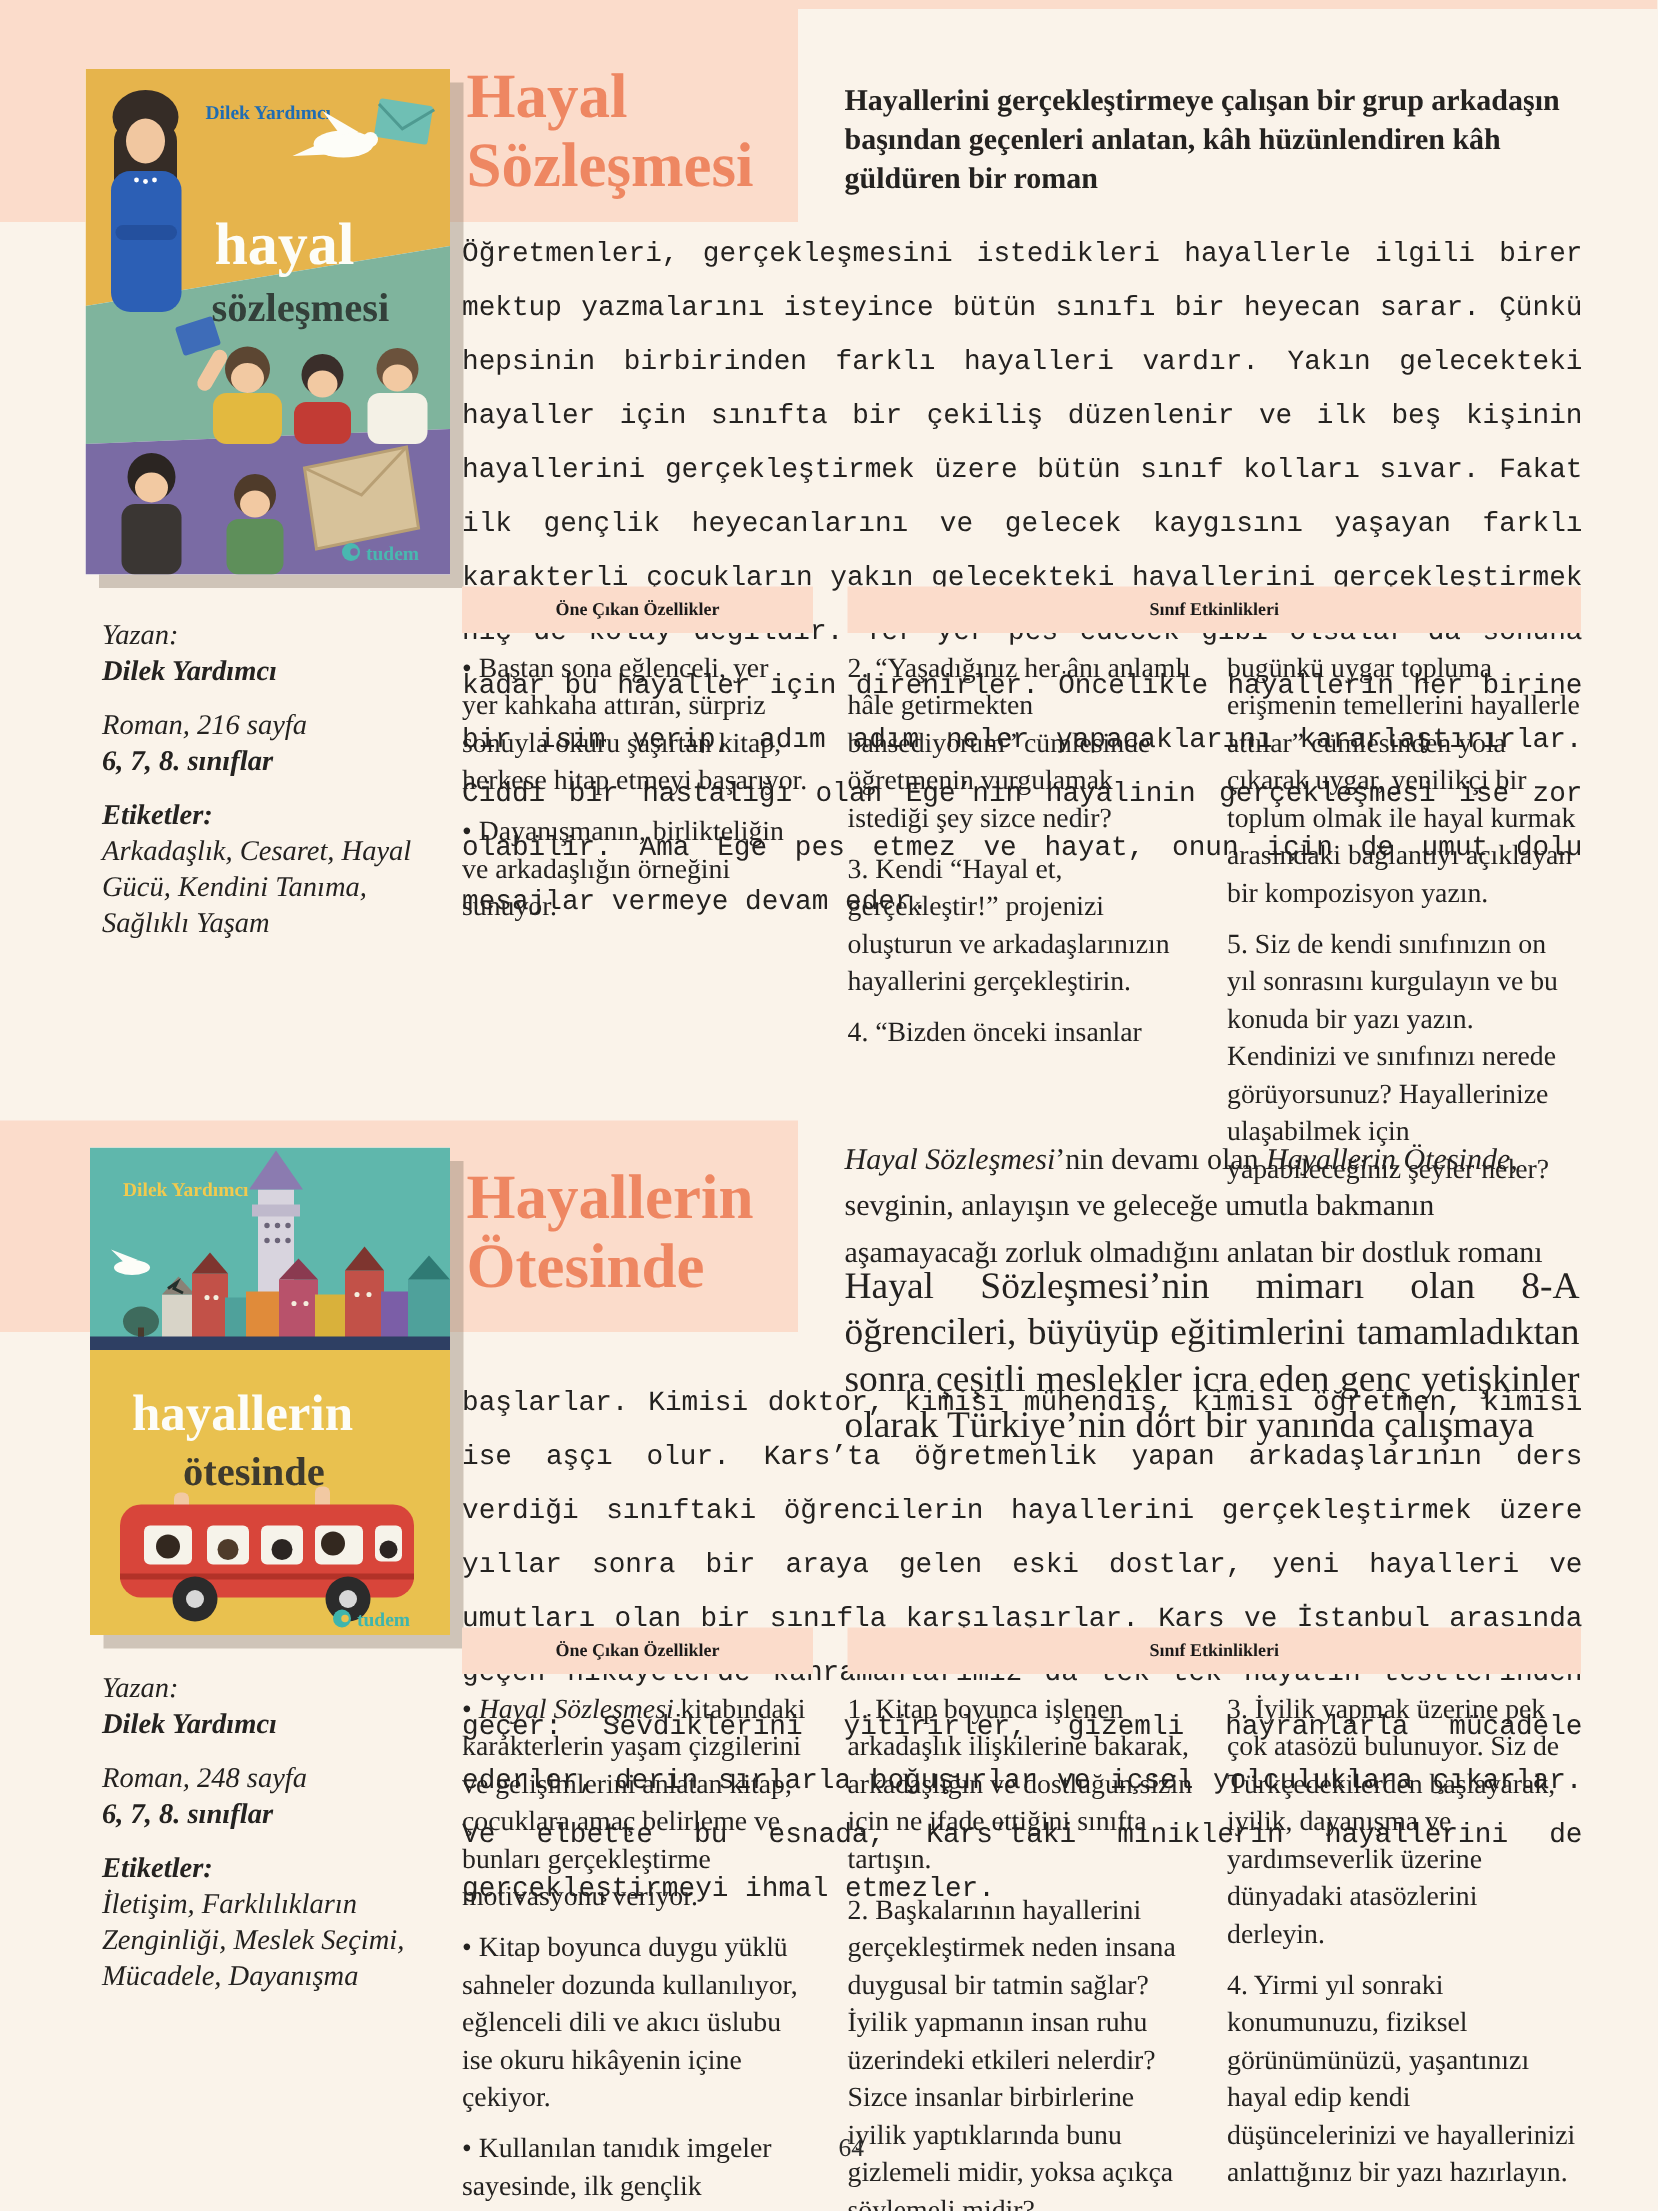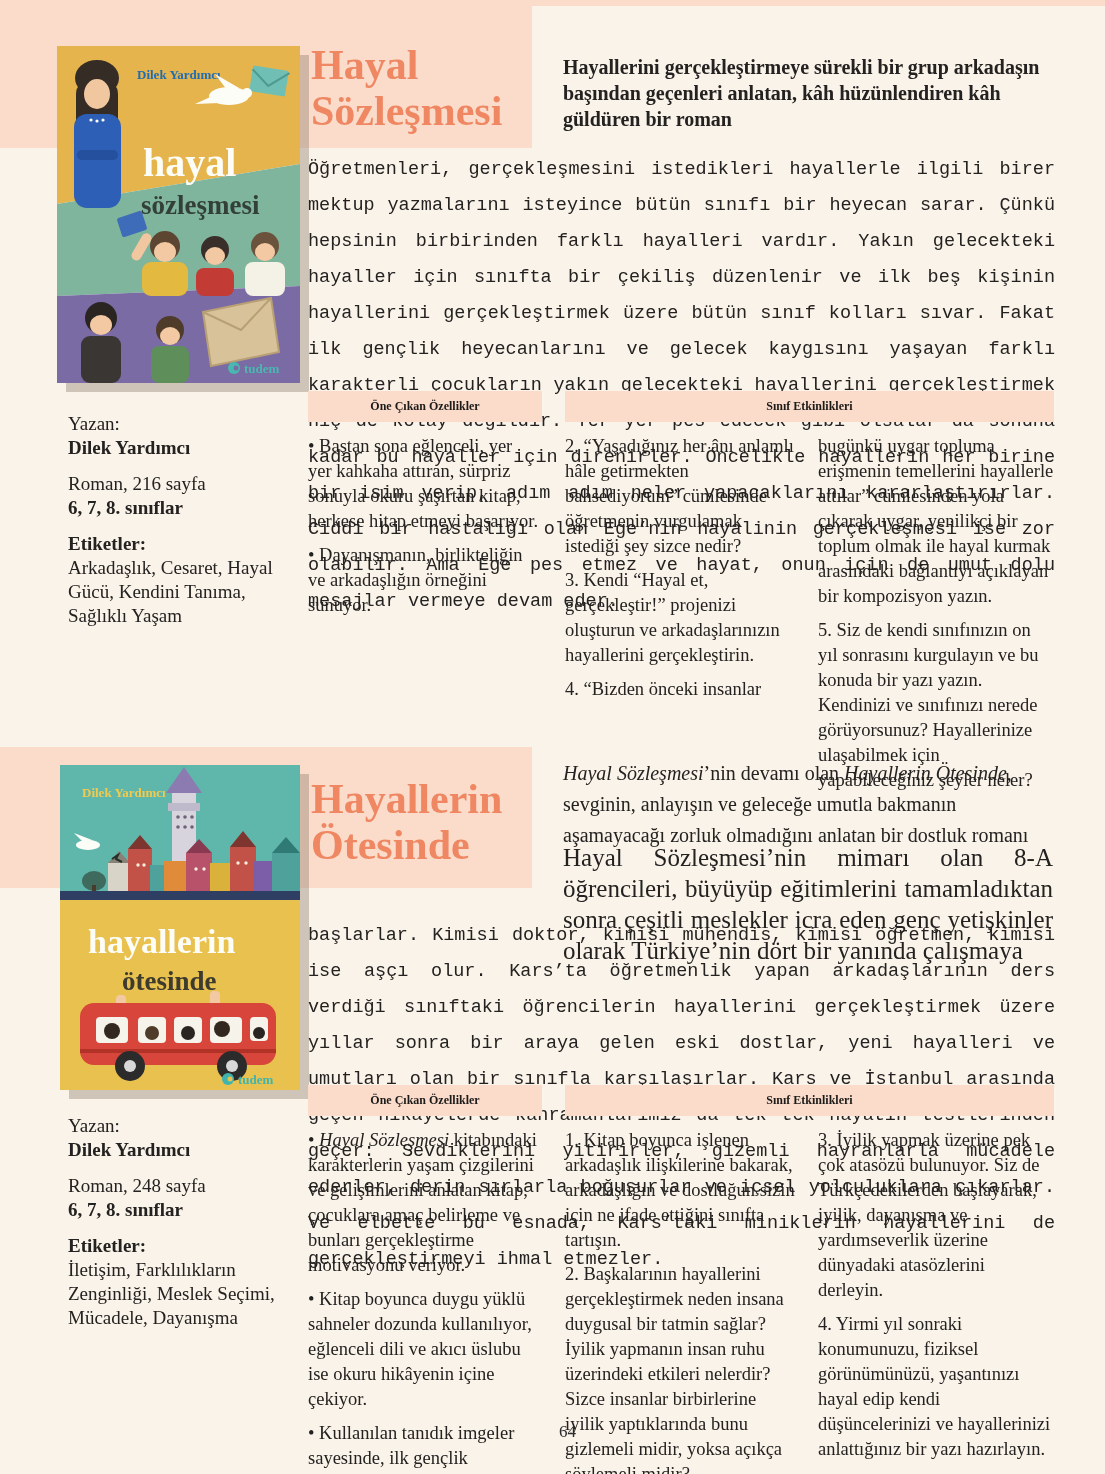--- a/index.html
+++ b/index.html
@@ -27,21 +27,21 @@
   .intro2 { position:absolute; left:563px; top:758px; width:490px; font-size:20px; line-height:31px; }
 
   .bodytext { position:absolute; font-size:18.5px; line-height:36px; text-align:justify;font-family:Liberation Mono, monospace; }
   .body1  { left:308px; top:152px; width:747px; }
   .body2a { position:absolute; left:563px; top:842px; width:490px; font-size:25px; line-height:31px; text-align:justify; }
   .body2b { left:308px; top:918px; width:747px; }
 
   .meta { position:absolute; width:228px; font-size:19px; line-height:24px; }
   .meta1 { left:68px; top:412px; }
   .meta2 { left:68px; top:1114px; }
-  .meta .group { margin-bottom:12px; }
+  .meta .group { margin-bottom:12px;font-style:italic; }
   .bold { font-weight:bold; }
   .it { font-style:italic; }
 
   .hdr { position:absolute; height:31px; background:#FBDCCB; font-size:12px; font-weight:bold;
          text-align:center; line-height:31px; color:#1c1b1a; }
   .hdr-f1 { left:308px; top:391px; width:234px; }
   .hdr-a1 { left:565px; top:391px; width:489px; }
   .hdr-f2 { left:308px; top:1085px; width:234px; }
   .hdr-a2 { left:565px; top:1085px; width:489px; }
 
@@ -120,21 +120,21 @@
       <g>
         <circle cx="177" cy="322" r="6" fill="#49B8B0"></circle>
         <circle cx="179" cy="322" r="2.5" fill="#7A6BA4"></circle>
         <text x="187" y="327" font-size="13" font-weight="bold" fill="#49B8B0">tudem</text>
       </g>
     </svg>
   </div>
 
   <div class="booktitle title1">Hayal Sözleşmesi</div>
 
-  <div class="intro1">Hayallerini gerçekleştirmeye sürekli bir grup arkadaşın başından geçenleri anlatan, kâh hüzünlendiren kâh güldüren bir roman</div>
+  <div class="intro1">Hayallerini gerçekleştirmeye çalışan bir grup arkadaşın başından geçenleri anlatan, kâh hüzünlendiren kâh güldüren bir roman</div>
 
   <div class="bodytext body1">Öğretmenleri, gerçekleşmesini istedikleri hayallerle ilgili birer mektup yazmalarını isteyince bütün sınıfı bir heyecan sarar. Çünkü hepsinin birbirinden farklı hayalleri vardır. Yakın gelecekteki hayaller için sınıfta bir çekiliş düzenlenir ve ilk beş kişinin hayallerini gerçekleştirmek üzere bütün sınıf kolları sıvar. Fakat ilk gençlik heyecanlarını ve gelecek kaygısını yaşayan farklı karakterli çocukların yakın gelecekteki hayallerini gerçekleştirmek hiç de kolay değildir. Yer yer pes edecek gibi olsalar da sonuna kadar bu hayaller için direnirler. Öncelikle hayallerin her birine bir isim verip, adım adım neler yapacaklarını kararlaştırırlar. Ciddi bir hastalığı olan Ege’nin hayalinin gerçekleşmesi ise zor olabilir. Ama Ege pes etmez ve hayat, onun için de umut dolu mesajlar vermeye devam eder.</div>
 
   <div class="meta meta1">
     <div class="group">
       <div>Yazan:</div>
       <div class="bold">Dilek Yardımcı</div>
     </div>
     <div class="group">
       <div>Roman, 216 sayfa</div>

